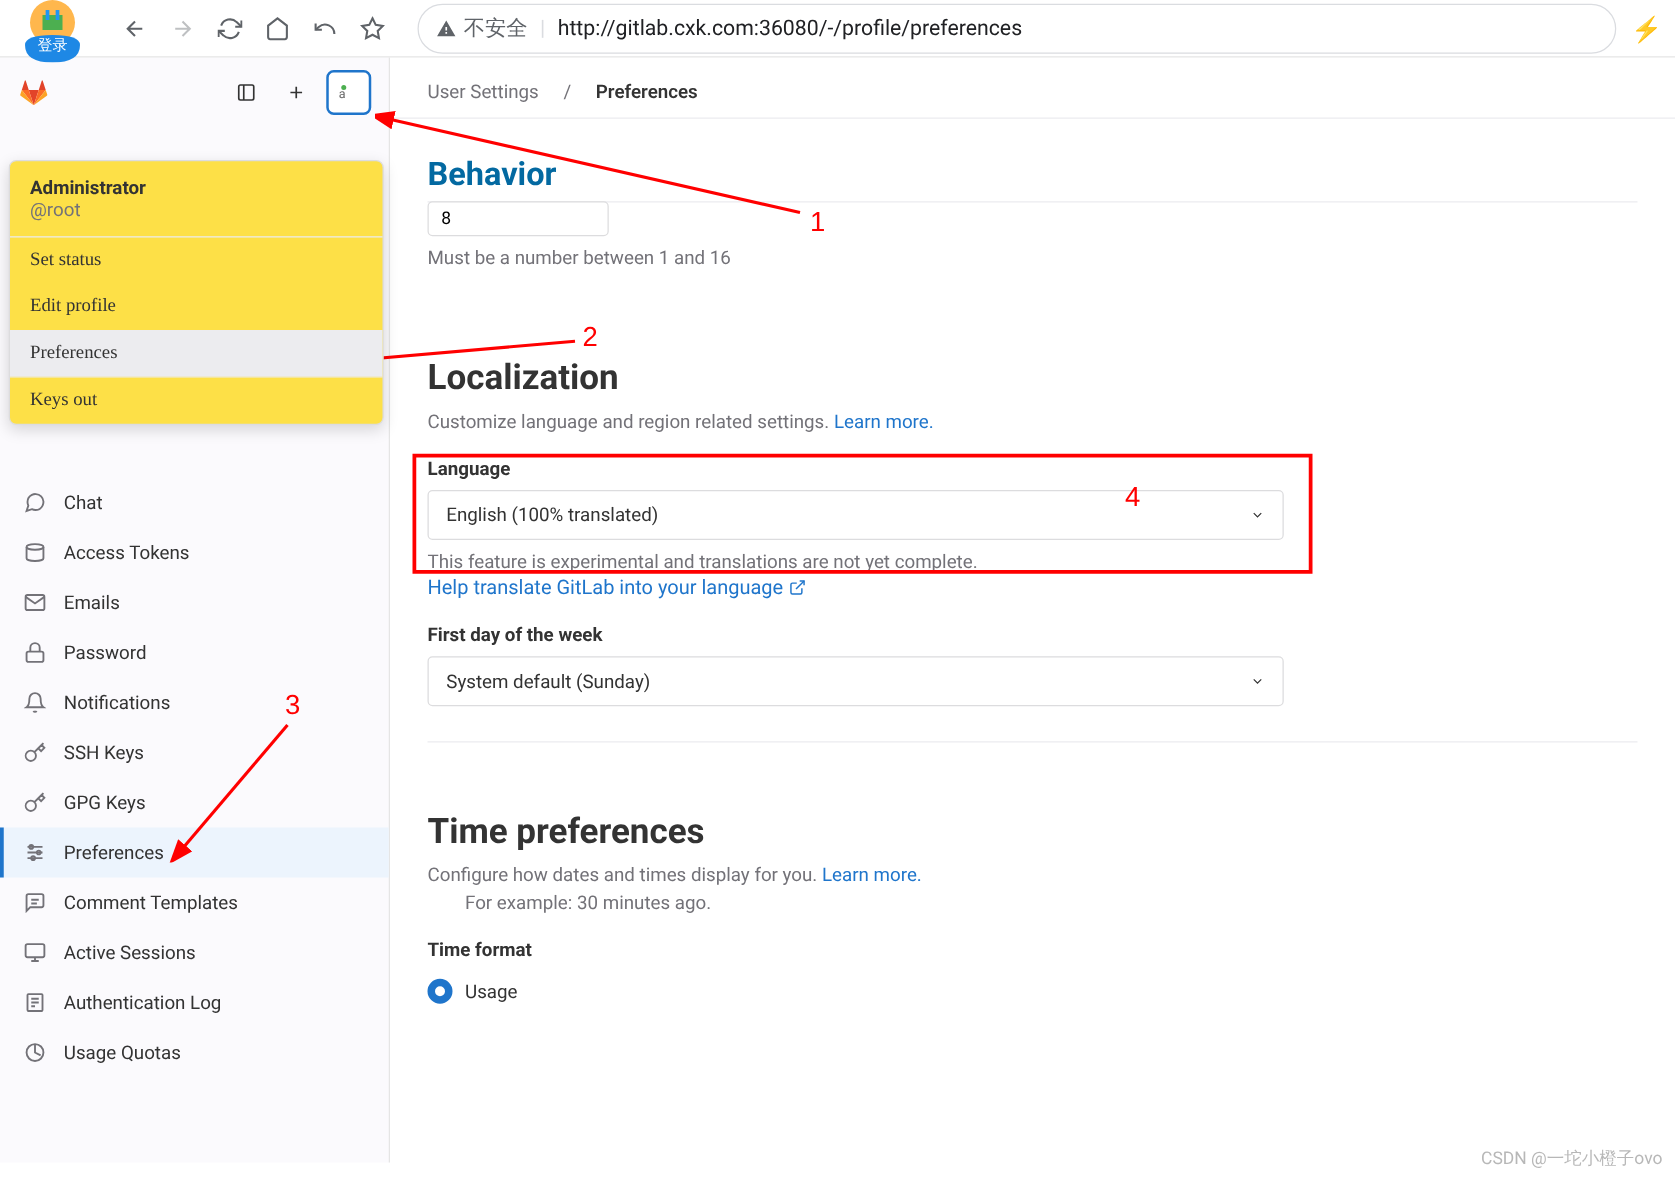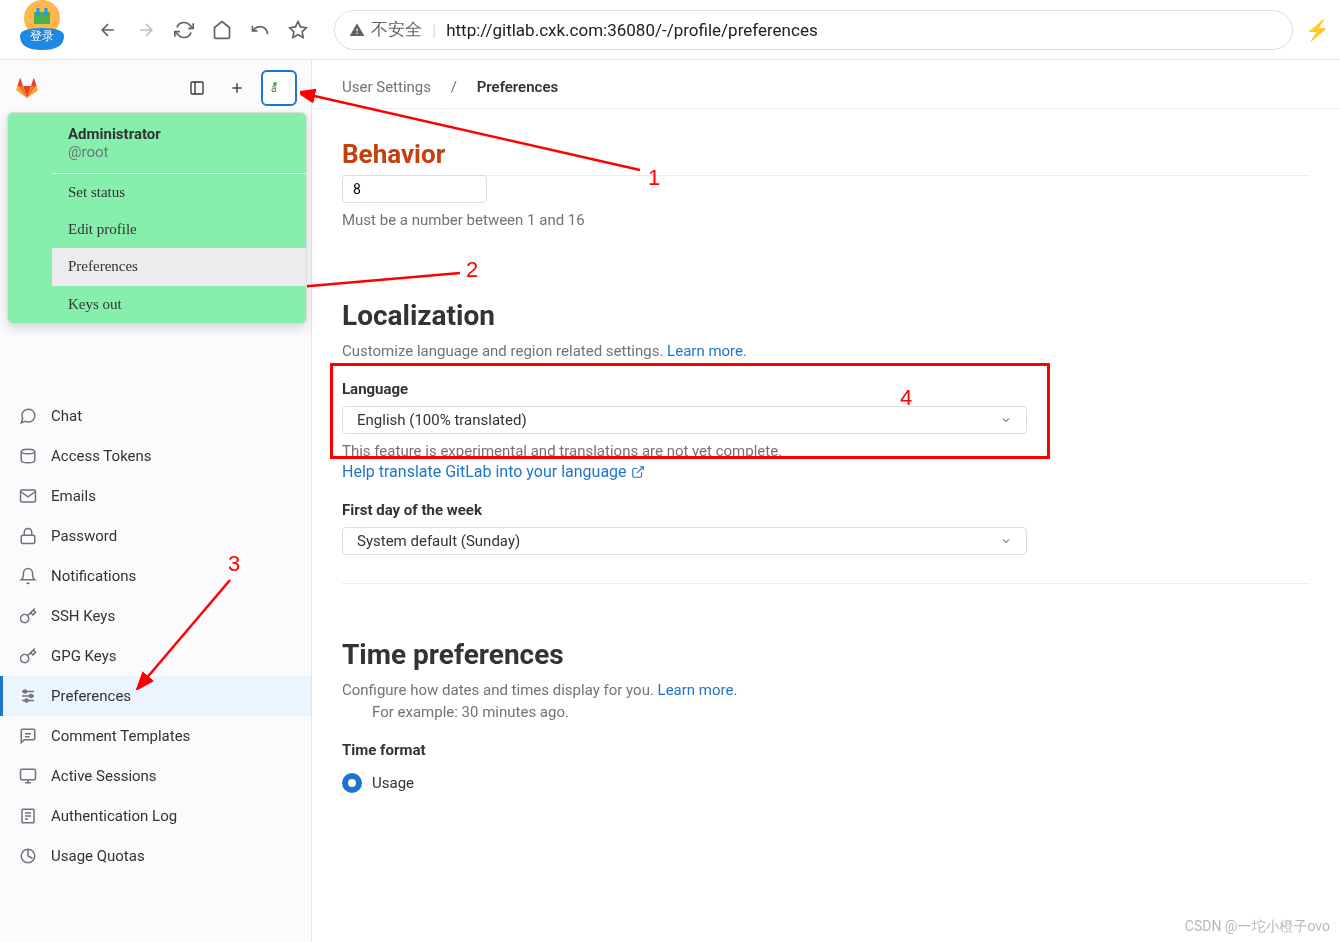--- a/index.html
+++ b/index.html
@@ -1,19 +1,19 @@
 <!DOCTYPE html>
 <html><head>
 <meta charset="utf-8">
 <style>
 * { box-sizing: border-box; margin: 0; padding: 0; font-family: -apple-system, BlinkMacSystemFont, "Segoe UI", Roboto, sans-serif; }
 body { background: #fff; width: 1340px; height: 942px; overflow: hidden; position: relative; }
 
 
-.browser-bar { height: 60px; display: flex; align-items: center; padding: 0 10px; border-bottom: 1px solid #e5e5e5; gap: 4px; position: relative; }
+.browser-bar { height: 46px; display: flex; align-items: center; padding: 0 10px; border-bottom: 1px solid #e5e5e5; gap: 4px; position: relative; }
 .login-badge { position: absolute; left: 10px; top: 0; width: 64px; height: 50px; }
 .login-badge svg { width: 100%; height: 100%; }
 .login-text { position: absolute; left: 50%; transform: translateX(-50%); top: 28px; color: #fff; font-size: 12px; font-weight: 500; }
 .nav-icons { display: flex; align-items: center; gap: 2px; margin-left: 80px; }
 .nav-btn { width: 36px; height: 36px; display: flex; align-items: center; justify-content: center; color: #5f6368; cursor: pointer; border-radius: 50%; }
 .nav-btn svg { width: 20px; height: 20px; }
 .addr-bar { flex: 1; height: 40px; background: #fff; border: 1px solid #dadce0; border-radius: 20px; display: flex; align-items: center; padding: 0 14px; margin-left: 14px; gap: 10px; font-size: 17px; }
 .addr-warn { color: #5f6368; display: flex; align-items: center; gap: 6px; }
 .addr-sep { color: #dadce0; }
 .addr-url { color: #202124; }
@@ -23,47 +23,47 @@
 .container { display: flex; height: calc(942px - 58px); }
 .sidebar { width: 312px; border-right: 1px solid #e5e5e5; display: flex; flex-direction: column; background: #fbfafd; }
 .sb-header { height: 56px; display: flex; align-items: center; padding: 0 14px; gap: 8px; }
 .logo { width: 26px; height: 26px; }
 .sb-spacer { flex: 1; }
 .sb-icon-btn { width: 32px; height: 32px; display: flex; align-items: center; justify-content: center; border-radius: 4px; color: #333; cursor: pointer; }
 .sb-icon-btn svg { width: 16px; height: 16px; }
 .avatar-btn { width: 36px; height: 36px; border: 2px solid #1f75cb; border-radius: 6px; display: flex; align-items: center; justify-content: center; background: #fff; position: relative; }
 
 
-.dropdown { position: absolute; left: 7px; top: 112px; width: 300px; background: #86efac; border: 1px solid #dcdcde; border-radius: 6px; box-shadow: 0 4px 12px rgba(0,0,0,0.15); z-index: 50; padding-left: 44px; }
+.dropdown { position: absolute; left: 7px; top: 128px; width: 300px; background: #fde047; border: 1px solid #dcdcde; border-radius: 6px; box-shadow: 0 4px 12px rgba(0,0,0,0.15); z-index: 50; }
 .dd-header { padding: 12px 16px; border-bottom: 1px solid #ececef; }
 .dd-user { font-weight: 700; font-size: 15px; color: #333; }
 .dd-handle { font-size: 15px; color: #737278; }
 .dd-item { padding: 10px 16px; font-size: 15px; color: #333; cursor: pointer; font-family: Liberation Serif, serif; }
 .dd-item.active { background: #ececef; }
 .dd-section { border-top: 1px solid #ececef; }
 
 
 .sb-nav { list-style: none; padding: 0; margin-top: 280px; }
 .sb-nav li { display: flex; align-items: center; height: 40px; padding: 0 16px; gap: 14px; font-size: 15px; color: #333; cursor: pointer; border-left: 3px solid transparent; }
 .sb-nav li.active { background: #ecf4fd; border-left-color: #1f75cb; }
 .sb-nav .nav-icon { width: 18px; height: 18px; color: #737278; flex-shrink: 0; }
 
 
 .content { flex: 1; overflow-y: auto; padding: 0; }
 .breadcrumb { padding: 18px 30px 12px; font-size: 15px; color: #737278; }
 .breadcrumb .current { color: #333; font-weight: 600; }
 .section { padding: 12px 30px 30px; }
-.sec-title { font-size: 26px; font-weight: 700; color: #c2410c; margin-bottom: 6px; }
+.sec-title { font-size: 26px; font-weight: 700; color: #0369a1; margin-bottom: 6px; }
 .sec-title-lg { font-size: 28px; font-weight: 700; color: #333; margin-bottom: 10px; }
 .small-input { width: 145px; height: 28px; border: 1px solid #dcdcde; border-radius: 4px; padding: 0 10px; font-size: 14px; }
 .help-text { font-size: 15px; color: #737278; margin-top: 8px; }
 .desc { font-size: 15px; color: #737278; }
 .link { color: #1f75cb; cursor: pointer; }
 .field-label { font-size: 15px; font-weight: 700; color: #333; margin-top: 20px; margin-bottom: 8px; }
-.select-box { width: 685px; height: 28px; border: 1px solid #dcdcde; border-radius: 4px; display: flex; align-items: center; justify-content: space-between; padding: 0 14px; font-size: 15px; color: #333; cursor: pointer; background: #fff; }
+.select-box { width: 685px; height: 40px; border: 1px solid #dcdcde; border-radius: 4px; display: flex; align-items: center; justify-content: space-between; padding: 0 14px; font-size: 15px; color: #333; cursor: pointer; background: #fff; }
 .hr { border: none; border-top: 1px solid #ececef; margin: 28px 0 0; }
 .checkbox-row { display: flex; align-items: center; gap: 10px; margin-top: 16px; }
 .checkbox { width: 20px; height: 20px; background: #1f75cb; border-radius: 4px; display: flex; align-items: center; justify-content: center; color: #fff; }
 .cb-label { font-size: 15px; color: #333; }
 .cb-sub { font-size: 15px; color: #737278; margin-left: 30px; margin-top: 4px; }
 .radio-row { display: flex; align-items: center; gap: 10px; margin-top: 14px; }
 .radio { width: 20px; height: 20px; border: 6px solid #1f75cb; border-radius: 50%; }
 .hr-top { border: none; border-top: 1px solid #ececef; }
 
 

